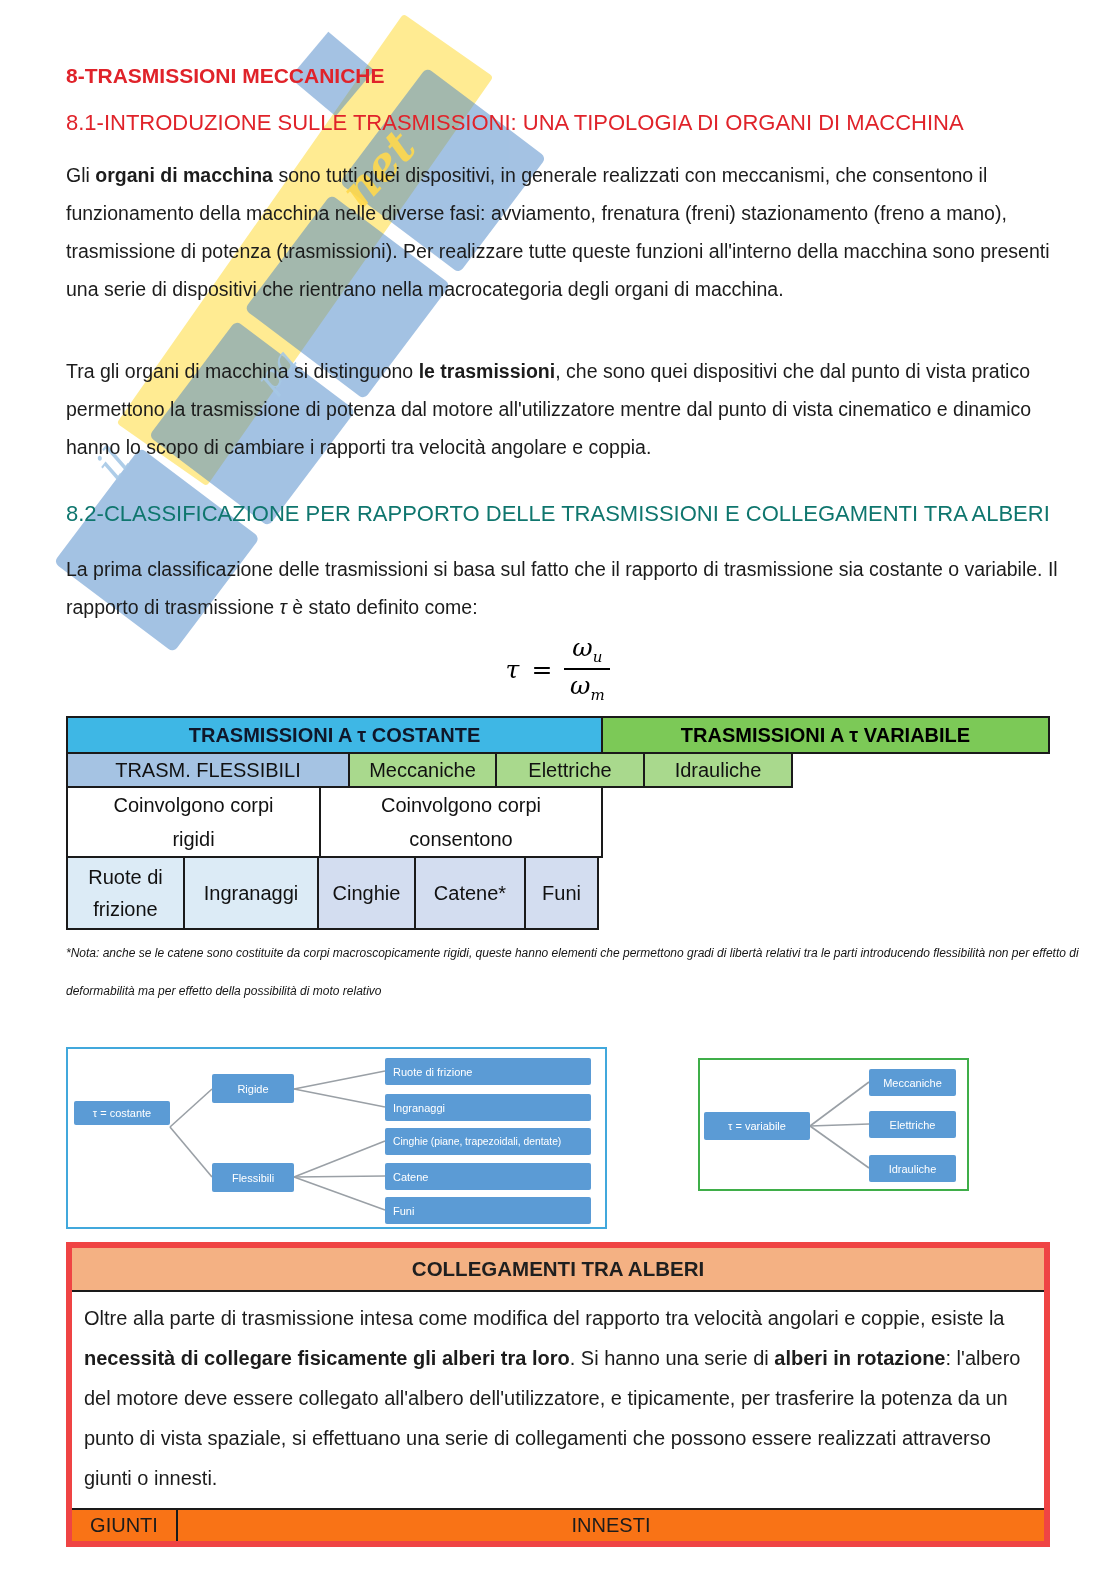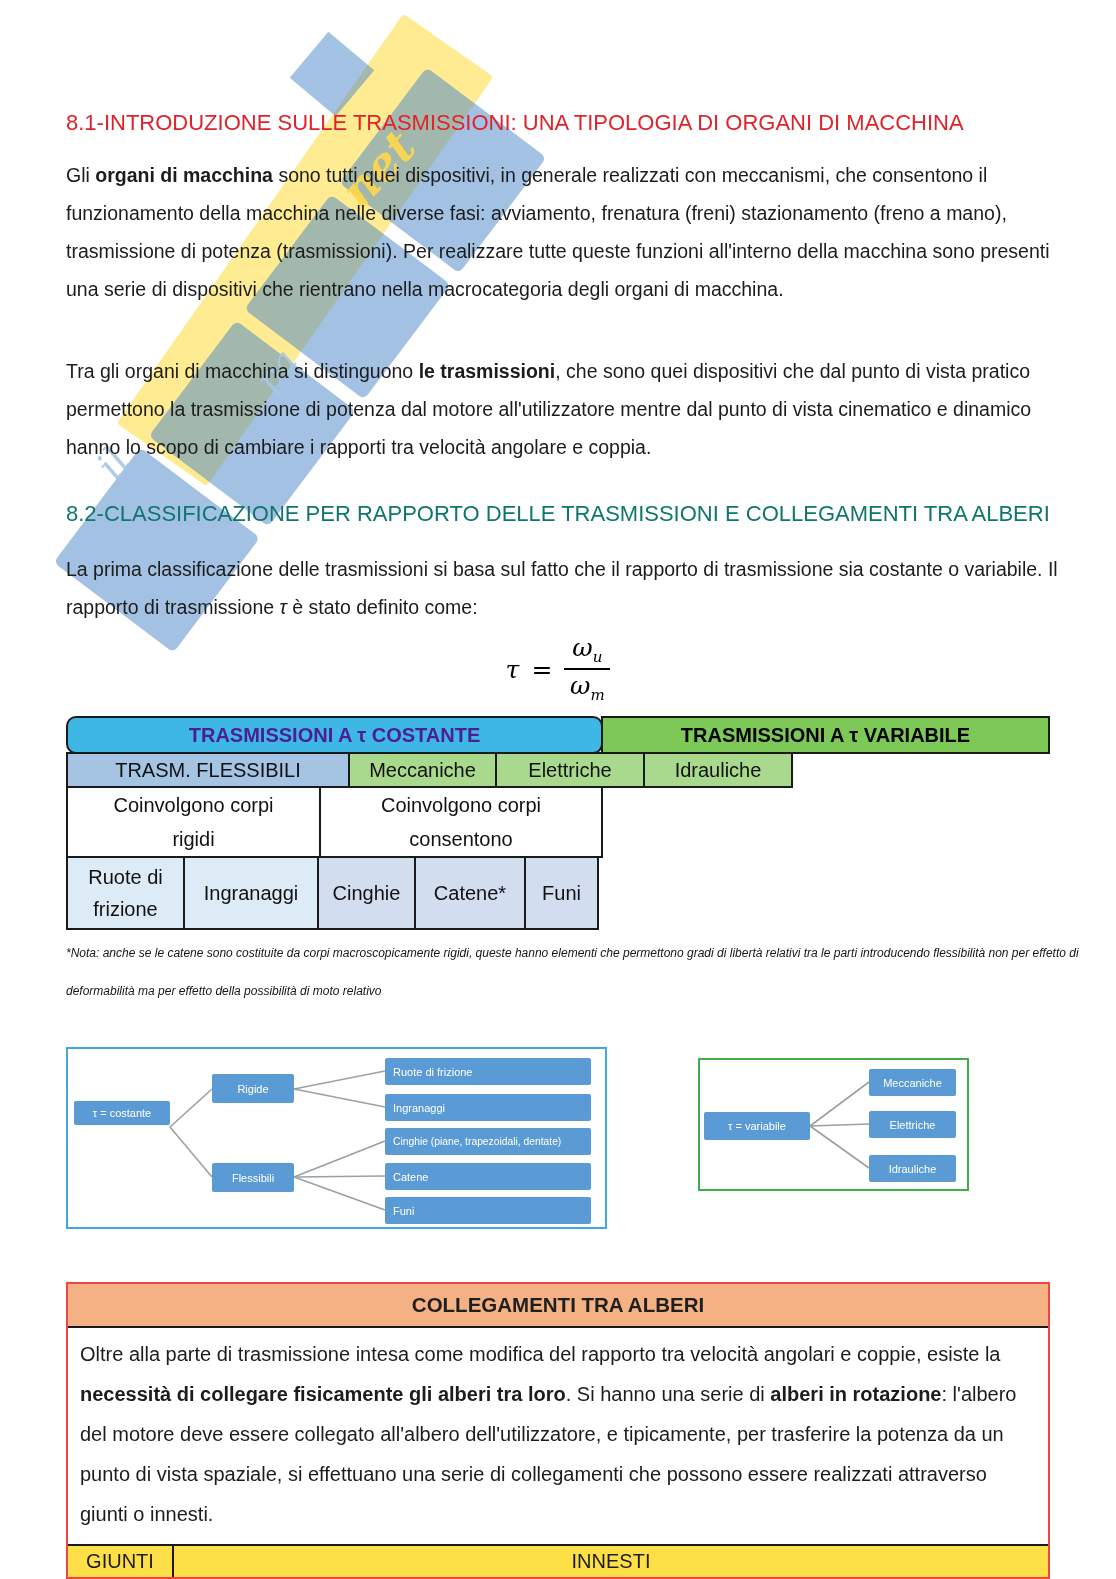--- a/index.html
+++ b/index.html
@@ -46,21 +46,21 @@
   .frac .den{padding-top:2px;}
   .frac sub{font-size:15px;}
 
   
   .ctable{position:absolute;left:66px;top:716px;font-size:20px;color:#111;}
   .crow{display:flex;}
   .ctable .cell{box-sizing:border-box;border:2px solid #1a1a1a;display:flex;
     align-items:center;justify-content:center;text-align:center;margin-left:-2px;}
   .ctable .cell:first-child{margin-left:0;}
   .crow2,.crow3,.crow4{margin-top:-2px;}
-  .hdr-cyan{background:#3eb7e5;font-weight:bold;color:#4c1d95;border-radius:10px;}
+  .hdr-cyan{background:#3eb7e5;font-weight:bold;color:#0f172a;}
   .hdr-green{background:#7cc957;font-weight:bold;color:#000000;}
   .cell-lcyan{background:#8ed4ef;}
   .cell-lblue{background:#a5c3e3;}
   .cell-lgreen{background:#a9d98d;}
   .cell-white{background:#ffffff;line-height:34px;}
   .cell-pale{background:#dcebf6;line-height:32px;}
   .cell-peri{background:#d3ddf0;}
 
   
   .note{position:absolute;left:66px;top:934px;width:1014px;font-size:12px;
@@ -71,25 +71,25 @@
   .diag1{left:66px;top:1047px;width:537px;height:178px;border:2px solid #41a8dc;}
   .diag2{left:698px;top:1058px;width:267px;height:129px;border:2px solid #3fae49;}
   .diag svg{position:absolute;left:0;top:0;}
   .dbox{position:absolute;background:#5b9bd5;color:#ffffff;font-size:11px;
     display:flex;align-items:center;border-radius:2px;}
   .dbox.ctr{justify-content:center;text-align:center;}
   .dbox.lft{justify-content:flex-start;padding-left:8px;box-sizing:border-box;}
 
   
   .coll{position:absolute;left:66px;top:1242px;width:984px;box-sizing:border-box;
-    border:2px solid #ef4444;margin-top:40px;}
+    border:6px solid #ef4444;}
   .coll-hdr{background:#f4b183;font-weight:bold;font-size:20.5px;color:#1f1f1f;
     text-align:center;padding:9px 0;border-bottom:2px solid #1a1a1a;}
   .coll-body{background:#ffffff;font-size:20px;line-height:40px;padding:6px 12px 10px 12px;}
-  .coll-foot{display:flex;border-top:2px solid #1a1a1a;background:#fde047;font-size:20px;}
+  .coll-foot{display:flex;border-top:2px solid #1a1a1a;background:#f97316;font-size:20px;}
   .coll-foot .fc1{width:106px;box-sizing:border-box;border-right:2px solid #1a1a1a;
     text-align:center;padding:4px 0;}
   .coll-foot .fc2{flex:1;text-align:center;padding:4px 0;}
 </style>
 </head>
 <body>
 
 <div class="page">
 
   <div class="wm">
@@ -101,20 +101,21 @@
         <div></div>
     </div>
     <div class="wm-diamond"></div>
     <div class="wm-net">net</div>
     <div class="wm-script f1">il</div>
     <div class="wm-script f2">pa</div>
   </div>
 
   <div class="content">
 
+    <div class="doc-title">8-TRASMISSIONI MECCANICHE</div>
 
     <div class="h-81">8.1-INTRODUZIONE SULLE TRASMISSIONI: UNA TIPOLOGIA DI ORGANI DI MACCHINA</div>
 
     <div class="p1"><span>Gli </span><span class="b">organi di macchina</span><span> sono tutti quei dispositivi, in generale realizzati con meccanismi, che consentono il funzionamento della macchina nelle diverse fasi: avviamento, frenatura (freni) stazionamento (freno a mano), trasmissione di potenza (trasmissioni). Per realizzare tutte queste funzioni all'interno della macchina sono presenti una serie di dispositivi che rientrano nella macrocategoria degli organi di macchina.</span></div>
 
     <div class="p2"><span>Tra gli organi di macchina si distinguono </span><span class="b">le trasmissioni</span><span>, che sono quei dispositivi che dal punto di vista pratico permettono la trasmissione di potenza dal motore all'utilizzatore mentre dal punto di vista cinematico e dinamico hanno lo scopo di cambiare i rapporti tra velocità angolare e coppia.</span></div>
 
     <div class="h-82">8.2-CLASSIFICAZIONE PER RAPPORTO DELLE TRASMISSIONI E COLLEGAMENTI TRA ALBERI</div>
 
     <div class="p3"><span>La prima classificazione delle trasmissioni si basa sul fatto che il rapporto di trasmissione sia costante o variabile. Il rapporto di trasmissione </span><span class="i">τ</span><span> è stato definito come:</span></div>

